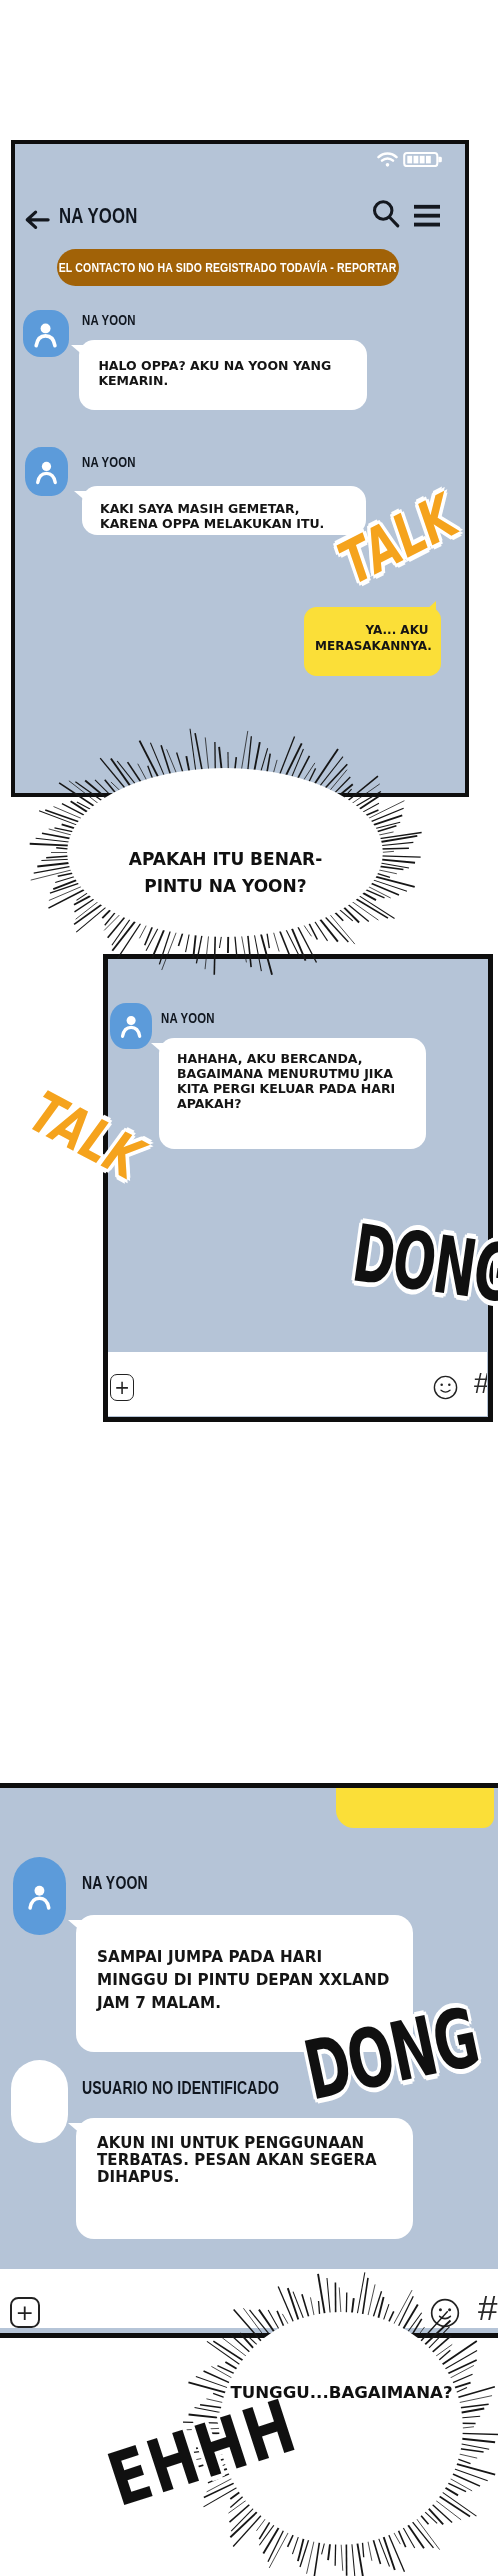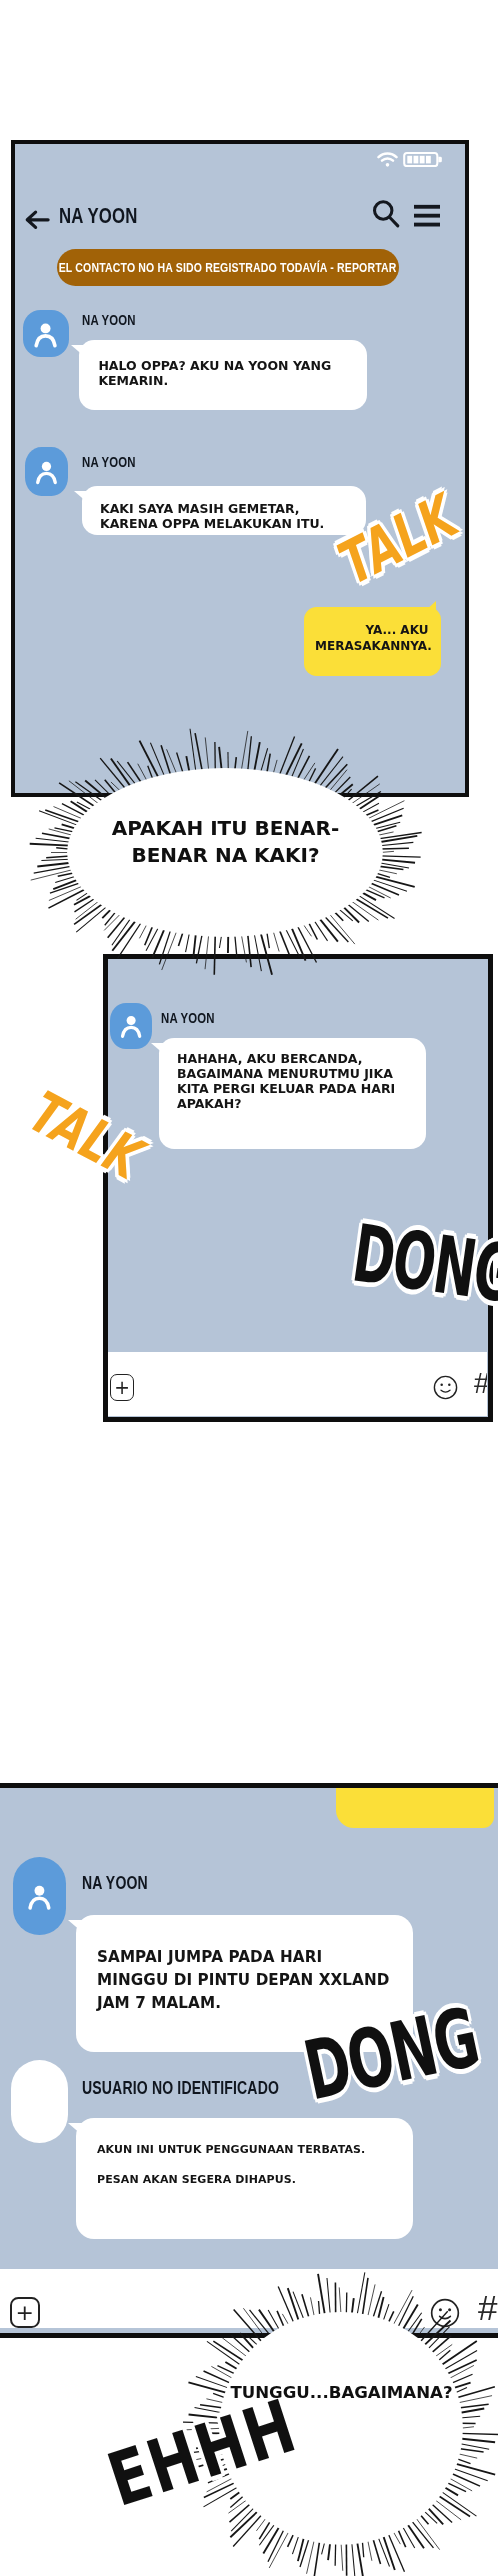--- a/index.html
+++ b/index.html
@@ -259,23 +259,23 @@
     <line x1="511.54030693319567" y1="161.1937356848471" x2="555.9320294262639" y2="146.4804928518267" stroke="#161616" stroke-width="2.70"></line>
     <line x1="514.4395674471831" y1="165.89424796055238" x2="553.0230117826007" y2="156.32657622973824" stroke="#161616" stroke-width="1.50"></line>
     <line x1="516.9626280928134" y1="170.65459331454707" x2="547.5417866405905" y2="161.50843054938483" stroke="#161616" stroke-width="2.30"></line>
     <line x1="519.1050625643725" y1="175.46642048350435" x2="543.4043082247069" y2="170.3014563747684" stroke="#161616" stroke-width="1.10"></line>
     <line x1="520.8631123037931" y1="180.32128788749998" x2="583.9262981966576" y2="171.15154922882812" stroke="#161616" stroke-width="1.90"></line>
     <line x1="522.233693094443" y1="185.21067843941205" x2="577.6638079041959" y2="176.07876616733103" stroke="#161616" stroke-width="2.70"></line>
     <line x1="523.2144004718889" y1="190.12601448678674" x2="572.0014272330384" y2="185.3556426528631" stroke="#161616" stroke-width="1.50"></line>
     <line x1="523.8035139421443" y1="195.0586728599544" x2="565.5987270231763" y2="193.94736040241168" stroke="#161616" stroke-width="2.30"></line>
     <ellipse cx="300" cy="200" rx="228" ry="122" fill="#ffffff"></ellipse>
   </svg>
-<div class="bursttext" style="left:52px;top:815px;width:347px;font-size:20px;line-height:27px">
+<div class="bursttext" style="left:52px;top:846px;width:347px;font-size:17px;line-height:27px">
   <div>APAKAH ITU BENAR-</div>
-  <div>BENAR NA KAKI?</div>
+  <div>PINTU NA YOON?</div>
 </div>
 
 <div class="panel" style="left:103px;top:954px;width:390px;height:468px;border-width:5.5px">
 
   <div class="avatar" style="left:2.1px;top:44px;width:42px;height:46px">
     <svg viewBox="0 0 24 24">
       <circle cx="12" cy="8" r="3.6" fill="#fff"></circle>
       <path d="M5.2 20.5 C6 15.6 8.6 13.4 12 13.4 s6 2.2 6.8 7.1" fill="none" stroke="#fff" stroke-width="2.6" stroke-linecap="round"></path>
     </svg>
   </div>
@@ -311,21 +311,21 @@
       <path d="M5.2 20.5 C6 15.6 8.6 13.4 12 13.4 s6 2.2 6.8 7.1" fill="none" stroke="#fff" stroke-width="2.6" stroke-linecap="round"></path>
     </svg>
   </div>
   <div class="abs cond" style="left:82px;top:85px;font-size:18px">NA YOON</div>
   <div class="bubble tail" style="left:76px;top:127px;width:337px;height:137px;border-radius:18px;
               padding:30.5px 16.6px 0 21px;font-size:15.2px;line-height:23px;letter-spacing:0.1px">SAMPAI JUMPA PADA HARI MINGGU DI PINTU DEPAN XXLAND JAM 7 MALAM.</div>
 
   <div class="avatar" style="left:11px;top:272px;width:57px;height:83px;border-radius:29px;background:#fff"></div>
   <div class="abs cond" style="left:82px;top:290px;font-size:18px">USUARIO NO IDENTIFICADO</div>
   <div class="bubble tail" style="left:76px;top:330px;width:337px;height:121px;border-radius:18px;
-              padding:16.6px 16.6px 0 21px;font-size:11px;line-height:30px;letter-spacing:0.1px">AKUN INI UNTUK PENGGUNAAN TERBATAS. PESAN AKAN SEGERA DIHAPUS.</div>
+              padding:16.6px 16.6px 0 21px;font-size:15px;line-height:17px;letter-spacing:0.1px">AKUN INI UNTUK PENGGUNAAN TERBATAS. PESAN AKAN SEGERA DIHAPUS.</div>
 
   <div class="inputbar" style="left:0;top:481px;width:499px;height:59px">
     <div class="plusbtn" style="left:9.7px;top:28px;width:30px;height:31px;border-width:2.1px;border-radius:8.3px;font-size:22px">+</div>
     <span class="abs" style="left:430px;top:29px">
       <svg width="30" height="30" viewBox="0 0 36 36">
         <circle cx="18" cy="18" r="16" fill="none" stroke="#222" stroke-width="2"></circle>
         <circle cx="12.5" cy="14" r="1.8" fill="#222"></circle>
         <circle cx="23.5" cy="14" r="1.8" fill="#222"></circle>
         <path d="M11.5 22 q6.5 5.5 13 0" fill="none" stroke="#222" stroke-width="1.8" stroke-linecap="round"></path>
       </svg>

